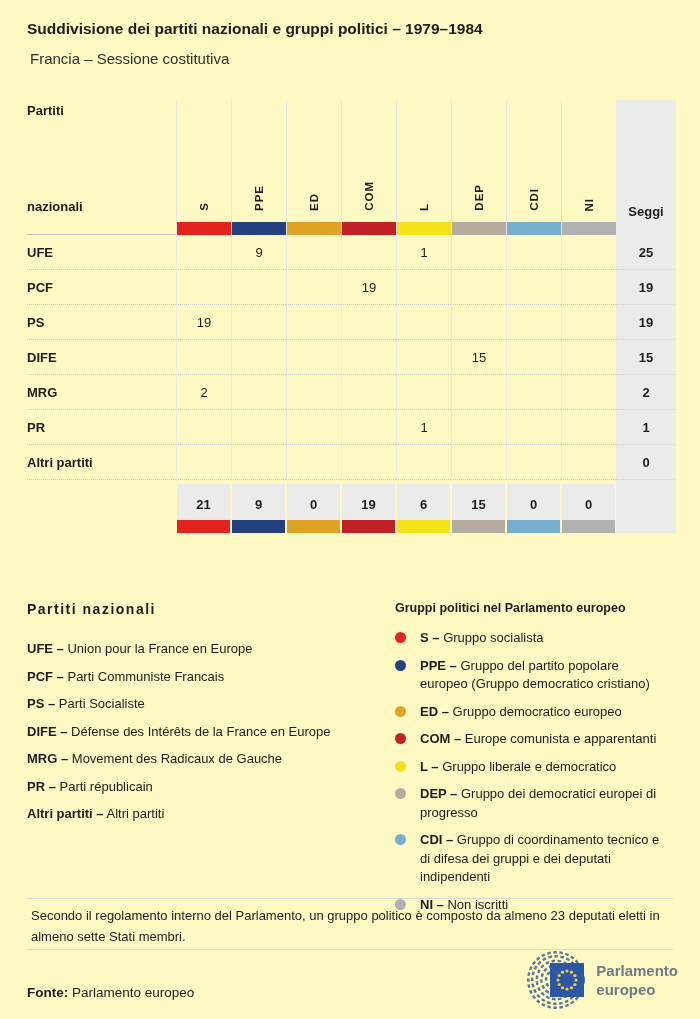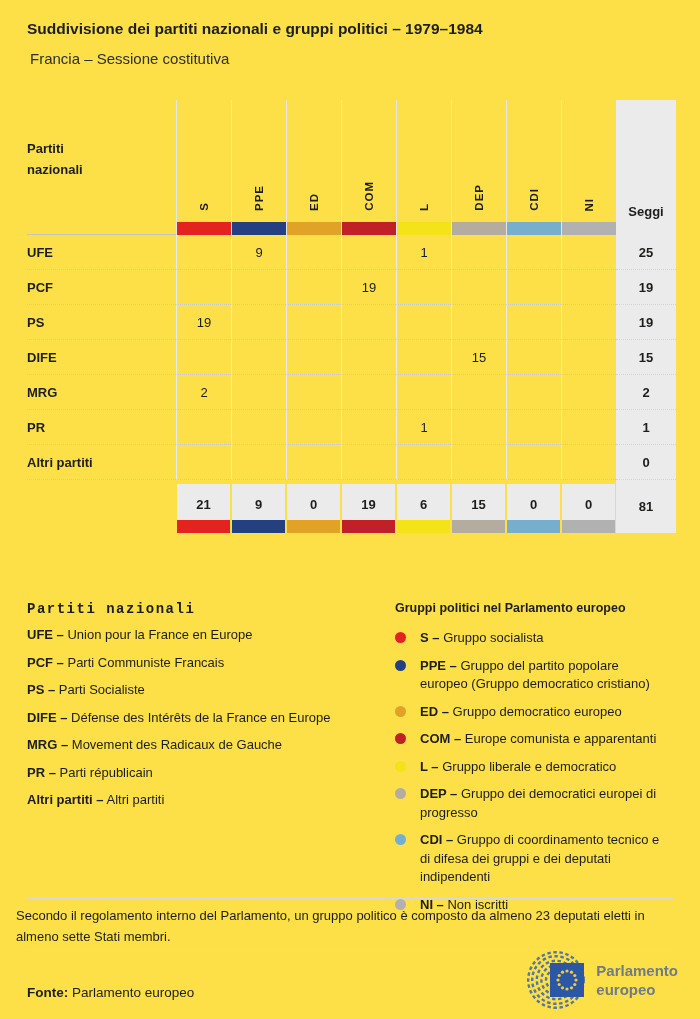--- a/index.html
+++ b/index.html
@@ -1,31 +1,31 @@
 <!DOCTYPE html>
 <html><head>
 <meta charset="utf-8">
 <style>
   * { box-sizing: border-box; margin: 0; padding: 0; }
   html, body { background: #fff; }
   .page {
-    position: relative; width: 700px; height: 1019px; background: #fde047;
+    position: relative; width: 700px; height: 1019px; background: #fef9c3;
     font-family: "Liberation Sans", sans-serif; color: #1d1d1b; overflow: hidden;
   }
   .title { position: absolute; left: 27px; top: 20px; font-size: 15.5px; font-weight: bold; }
   .subtitle { position: absolute; left: 30px; top: 50px; font-size: 15px; color: #2e2e2e; }
 
   
   .table-wrap { position: absolute; left: 27px; top: 100px; width: 649px; height: 433px; }
   .seggi-bg { position: absolute; left: 589px; top: 0; width: 60px; height: 433px; background: #ebebeb; }
   .grid { position: relative; display: grid; grid-template-columns: 149px repeat(8, 55px) 60px; }
 
   .hcell { height: 135px; position: relative; }
   .hgroup { border-left: 1px solid #e5e5e5; }
-  .corner { display: flex; flex-direction: column; justify-content: center; padding-bottom: 17px;
+  .corner { display: flex; flex-direction: column; justify-content: space-between; padding-bottom: 17px;
             font-weight: bold; font-size: 13px; line-height: 21px; border-bottom: 1px solid #c3c3c3; }
   .vlabel { position: absolute; bottom: 24px; left: 50%;
             writing-mode: vertical-rl; text-orientation: mixed;
             transform: translateX(-50%) rotate(180deg);
             font-weight: bold; font-size: 11.5px; letter-spacing: 1px; white-space: nowrap; }
   .hbar { position: absolute; bottom: 0; left: 0; right: 0; height: 13px; }
   .hseggi { display: flex; align-items: flex-end; justify-content: center; padding-bottom: 16px;
             font-weight: bold; font-size: 13px; }
 
   .prow-label { height: 35px; display: flex; align-items: center; font-weight: bold; font-size: 13px;
@@ -39,33 +39,33 @@
   .tcell { position: relative; height: 53px; }
   .tfill { position: absolute; top: 4px; left: 1px; right: 1px; height: 40px; background: #ebebeb;
            display: flex; align-items: center; justify-content: center; font-weight: bold; font-size: 13px; }
   .tbar  { position: absolute; top: 40px; left: 1px; right: 1px; height: 13px; }
   .tseggi { height: 53px; display: flex; align-items: center; justify-content: center;
             font-weight: bold; font-size: 13px; }
 
   
   .legend { position: absolute; left: 27px; top: 601px; width: 649px; display: flex; }
   .leg-left { width: 368px; }
-  .leg-left h3 { font-family: Liberation Mono, monospace; font-size: 14px; font-weight: bold;
-                 letter-spacing: 1.5px; margin-bottom: 11px; }
+  .leg-left h3 { font-family: Liberation Sans, sans-serif; font-size: 14px; font-weight: bold;
+                 letter-spacing: 1.5px; margin-bottom: 25px; }
   .pitem { font-size: 13px; line-height: 14px; margin-bottom: 13.5px; }
   .leg-right { width: 272px; }
   .leg-right h3 { font-size: 12.5px; font-weight: bold; margin-bottom: 14px; }
   .gitem { display: flex; margin-bottom: 9px; }
   .dot { flex: none; width: 11px; height: 11px; border-radius: 50%; margin: 3px 14px 0 0; }
   .gtext { font-size: 13px; line-height: 18.5px; }
 
   
   .divider { position: absolute; left: 27px; width: 646px; border-top: 1px solid #d9d9d9; }
   .d1 { top: 898px; } .d2 { top: 949px; }
-  .note { position: absolute; left: 16px; top: 906px; width: 648px; font-size: 13px; line-height: 20.5px; }
+  .note { position: absolute; left: 31px; top: 906px; width: 648px; font-size: 13px; line-height: 20.5px; }
   .source { position: absolute; left: 27px; top: 985px; font-size: 13.5px; }
   .logo { position: absolute; right: 22px; top: 951px; display: flex; align-items: center; }
   .logo-text { font-weight: bold; font-size: 15px; line-height: 19px; color: #6e7b8a; margin-left: 6px; }
 </style>
 </head>
 <body>
 
 <div class="page">
 
   <div class="title">Suddivisione dei partiti nazionali e gruppi politici – 1979–1984</div>
@@ -216,21 +216,20 @@
         <div class="tbar" style="background: rgb(180, 172, 159);"></div>
       </div>
       <div class="tcell">
         <div class="tfill">0</div>
         <div class="tbar" style="background: rgb(118, 174, 205);"></div>
       </div>
       <div class="tcell">
         <div class="tfill">0</div>
         <div class="tbar" style="background: rgb(177, 177, 177);"></div>
       </div>
-      <div class="tseggi">81</div>
 
     </div>
   </div>
 
   <div class="legend">
     <div class="leg-left">
       <h3>Partiti nazionali</h3>
       <div class="pitem"><b>UFE –</b> <span>Union pour la France en Europe</span></div>
       <div class="pitem"><b>PCF –</b> <span>Parti Communiste Francais</span></div>
       <div class="pitem"><b>PS –</b> <span>Parti Socialiste</span></div>

